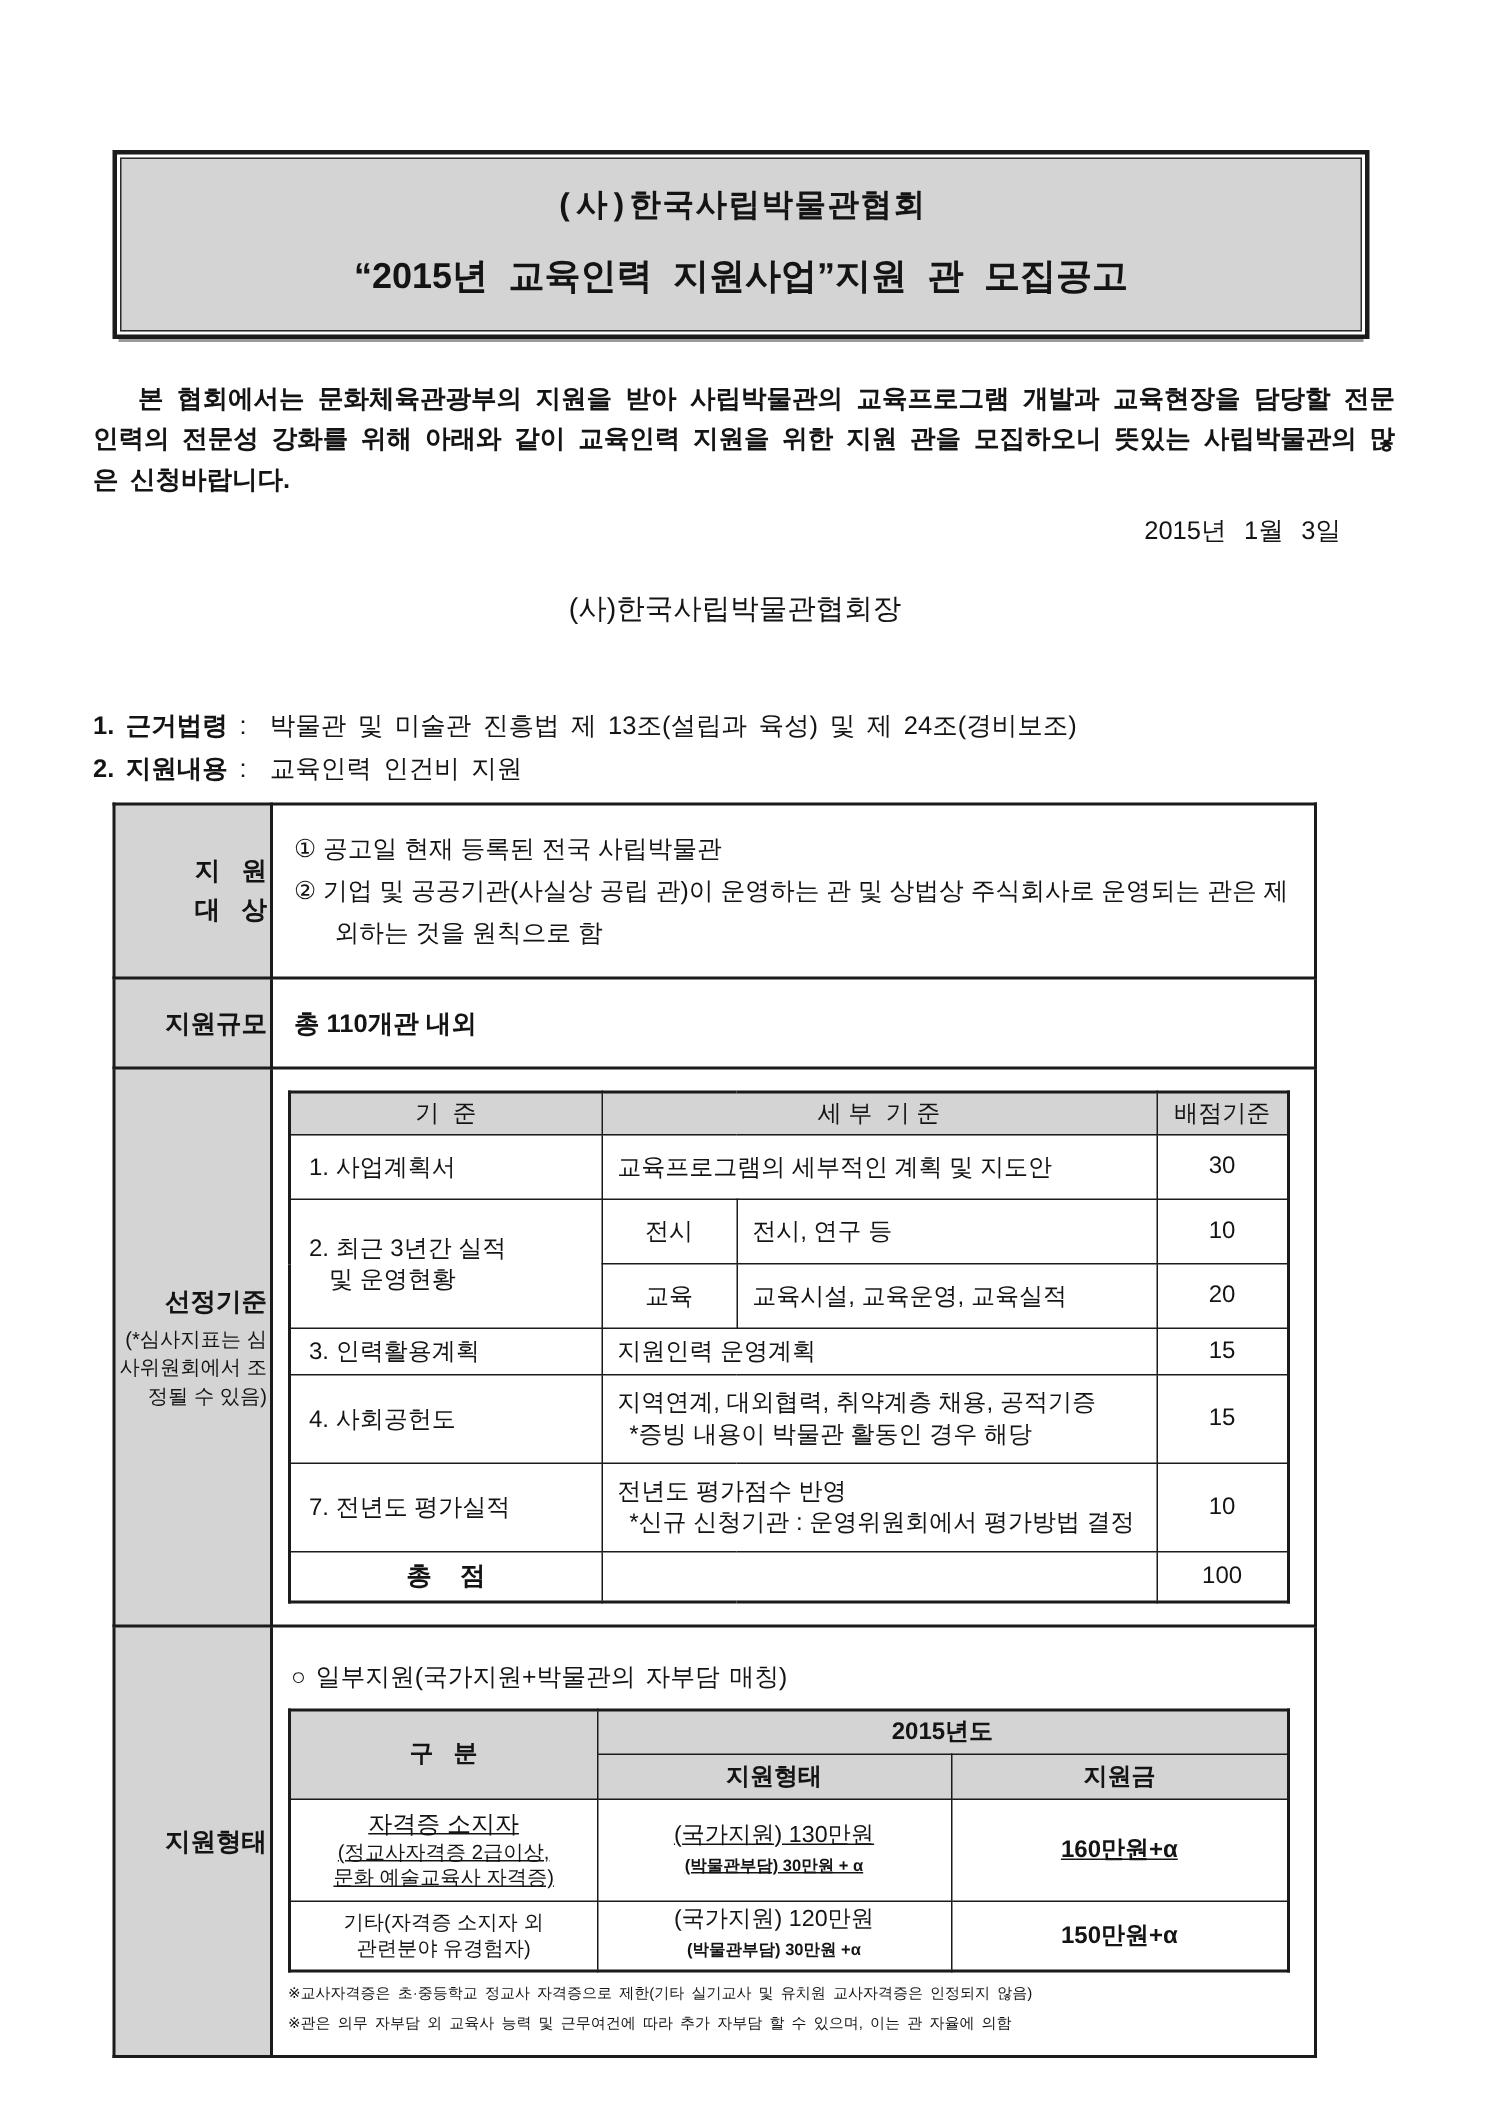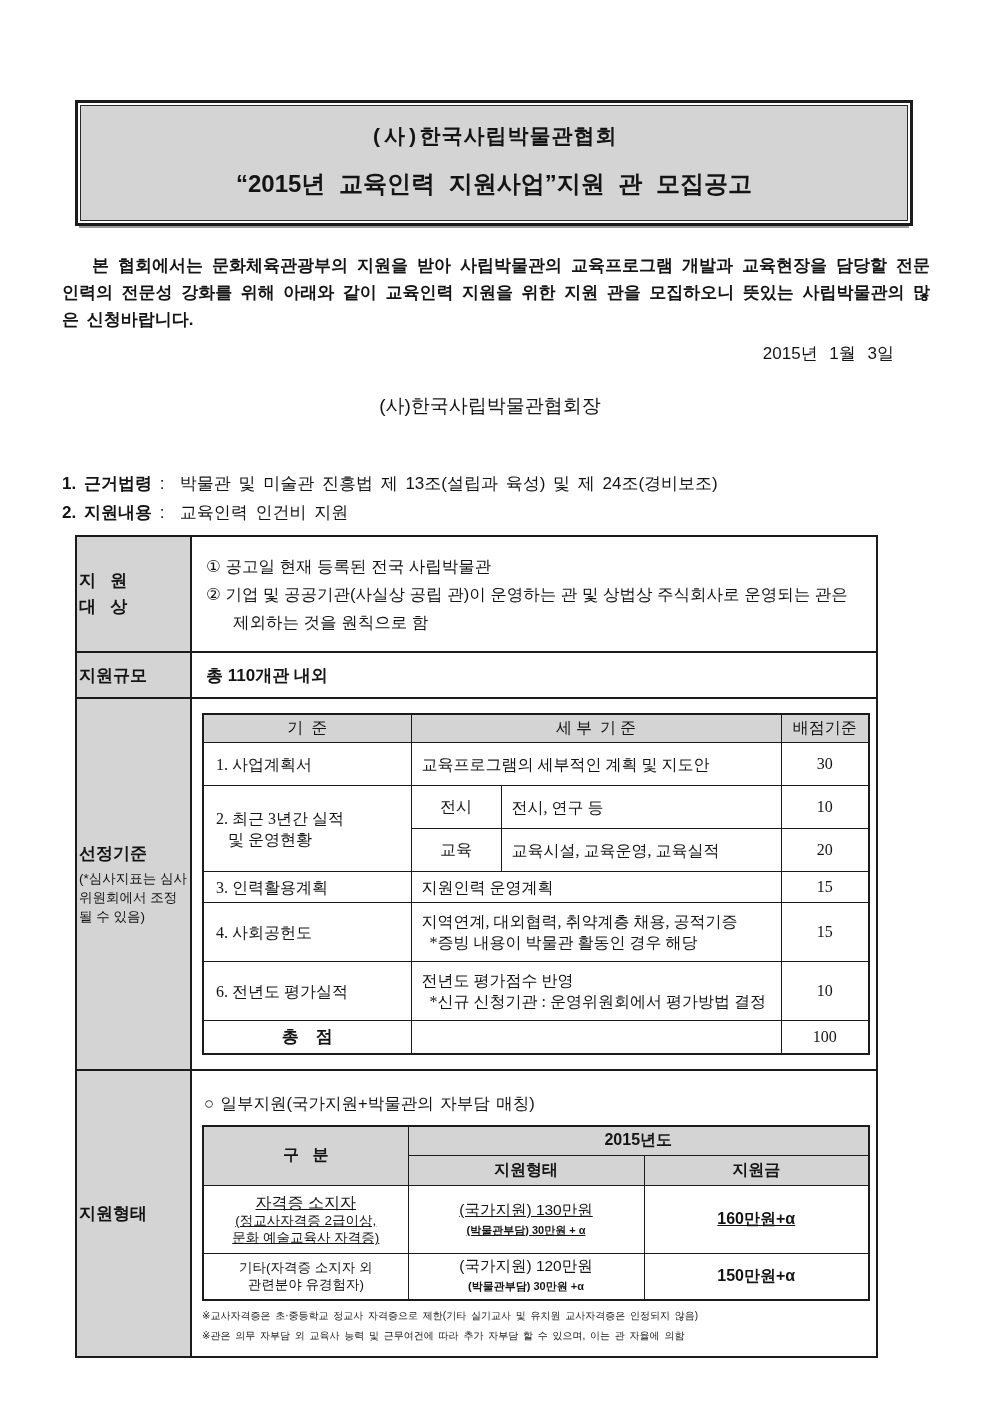--- a/index.html
+++ b/index.html
@@ -55,34 +55,34 @@
   
   table { border-collapse:collapse; }
   td, th { vertical-align:middle; }
   .outer {
     margin-left:13px; margin-top:8px;
     width:803px; table-layout:fixed;
   }
   .outer > tbody > tr > th,
   .outer > tbody > tr > td { border:2px solid #1b1b1b; }
   .outer th {
-    width:115px; background:#d4d4d4;
-    font-size:17px; font-weight:bold; text-align:left;
+    width:105px; background:#d4d4d4;
+    font-size:17px; font-weight:bold; text-align:right;
     padding:4px 2px;
   }
   .hdr-multiline { white-space:pre-line; line-height:26px; }
   .hdr-note { font-weight:normal; font-size:13.5px; line-height:19px; margin-top:4px; }
 
   .cell-target { padding:12px 12px 12px 14px; font-size:16.5px; line-height:28px; height:116px; }
   .hang { padding-left:27px; text-indent:-27px; }
-  .cell-scale  { padding:10px 12px 10px 14px; font-size:17px; font-weight:bold; height:46px; }
+  .cell-scale  { padding:10px 12px 10px 14px; font-size:17px; font-weight:bold; height:60px; }
 
   
   .cell-criteria { padding:14px 0 14px 10px; }
-  .criteria { width:666px; table-layout:fixed; font-size:16px;font-family:Liberation Serif, serif; }
+  .criteria { width:666px; table-layout:fixed; font-size:16px; }
   .criteria td { border:1px solid #1b1b1b; padding:3px 6px; }
   .criteria { border:2px solid #1b1b1b; }
   .criteria .head td { background:#d4d4d4; text-align:center; height:28px; }
   .criteria .c-name { text-align:left; padding-left:12px; white-space:pre-line; line-height:21px; }
   .criteria .c-cat { text-align:center; }
   .criteria .c-detail { text-align:left; padding-left:10px; line-height:21px; }
   .criteria .c-note { display:block; padding-left:8px; }
   .criteria .c-score { text-align:center; }
   .criteria .r-tall td { height:43px; }
   .criteria .r-mid td { height:31px; }
@@ -191,21 +191,21 @@
               </tr>
               <tr class="r-big">
                 <td class="c-name">4. 사회공헌도</td>
                 <td colspan="2" class="c-detail">
                   <span>지역연계, 대외협력, 취약계층 채용, 공적기증</span>
                   <span class="c-note">*증빙 내용이 박물관 활동인 경우 해당</span>
                 </td>
                 <td class="c-score">15</td>
               </tr>
               <tr class="r-big">
-                <td class="c-name">6. 전년도 평가실적</td>
+                <td class="c-name">7. 전년도 평가실적</td>
                 <td colspan="2" class="c-detail">
                   <span>전년도 평가점수 반영</span>
                   <span class="c-note">*신규 신청기관 : 운영위원회에서 평가방법 결정</span>
                 </td>
                 <td class="c-score">10</td>
               </tr>
               <tr class="r-total">
                 <td class="c-total">총&nbsp;&nbsp;&nbsp;&nbsp;점</td>
                 <td colspan="2"></td>
                 <td class="c-score">100</td>

